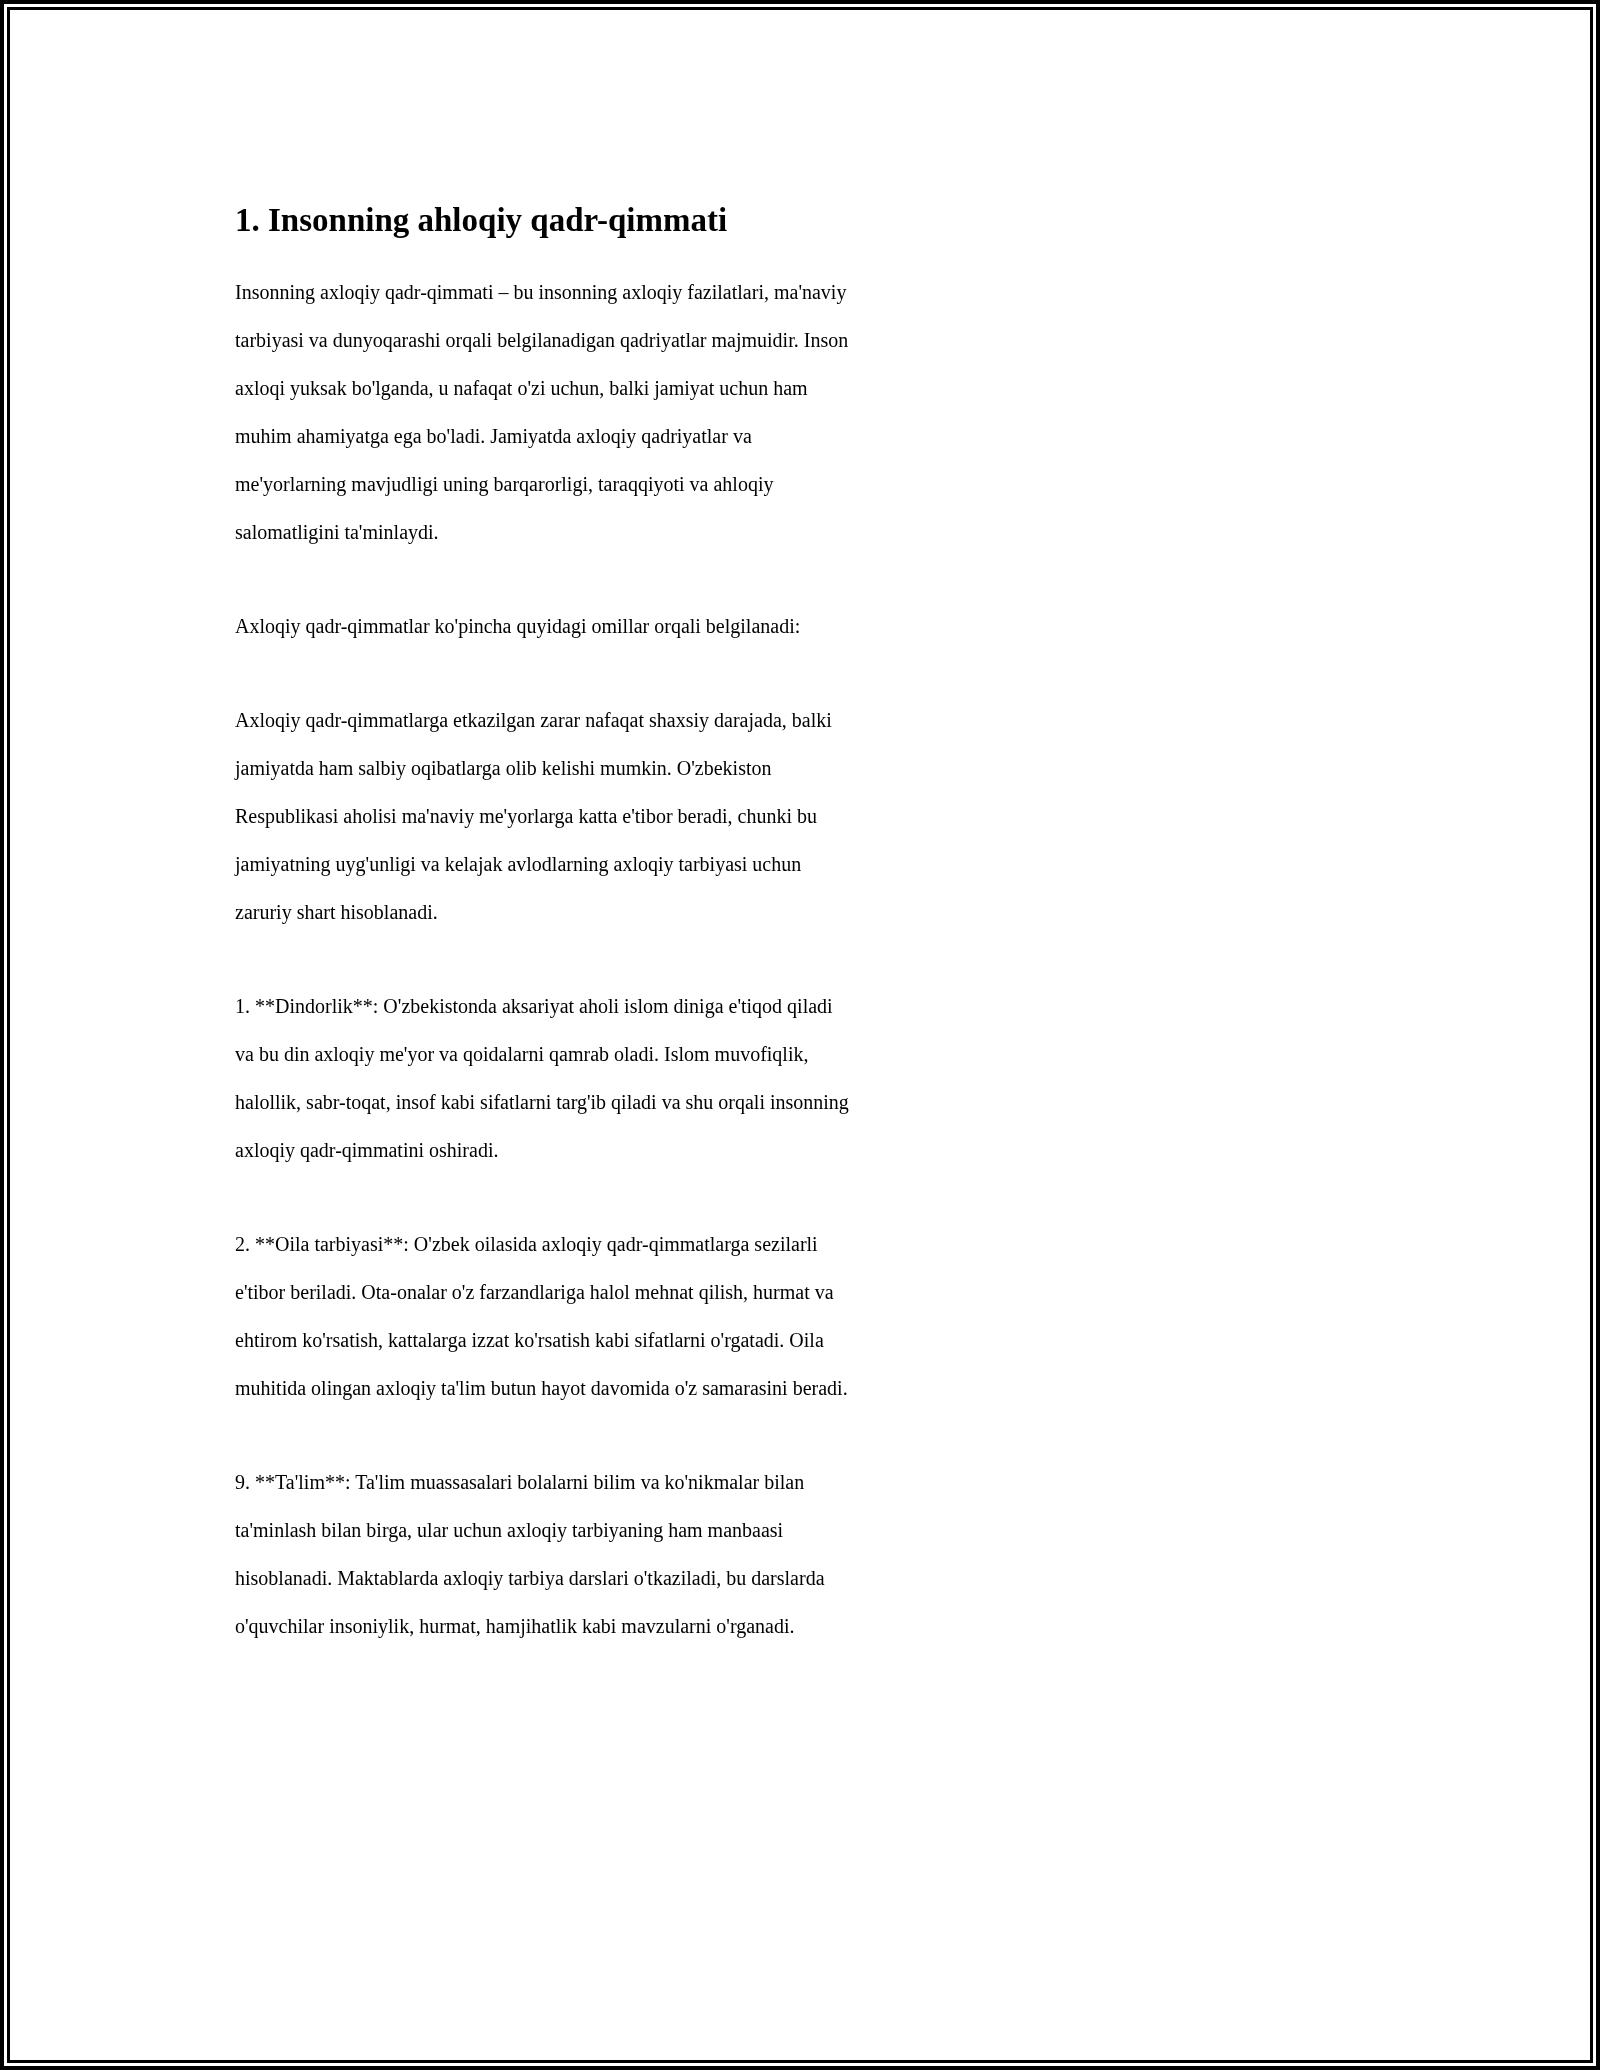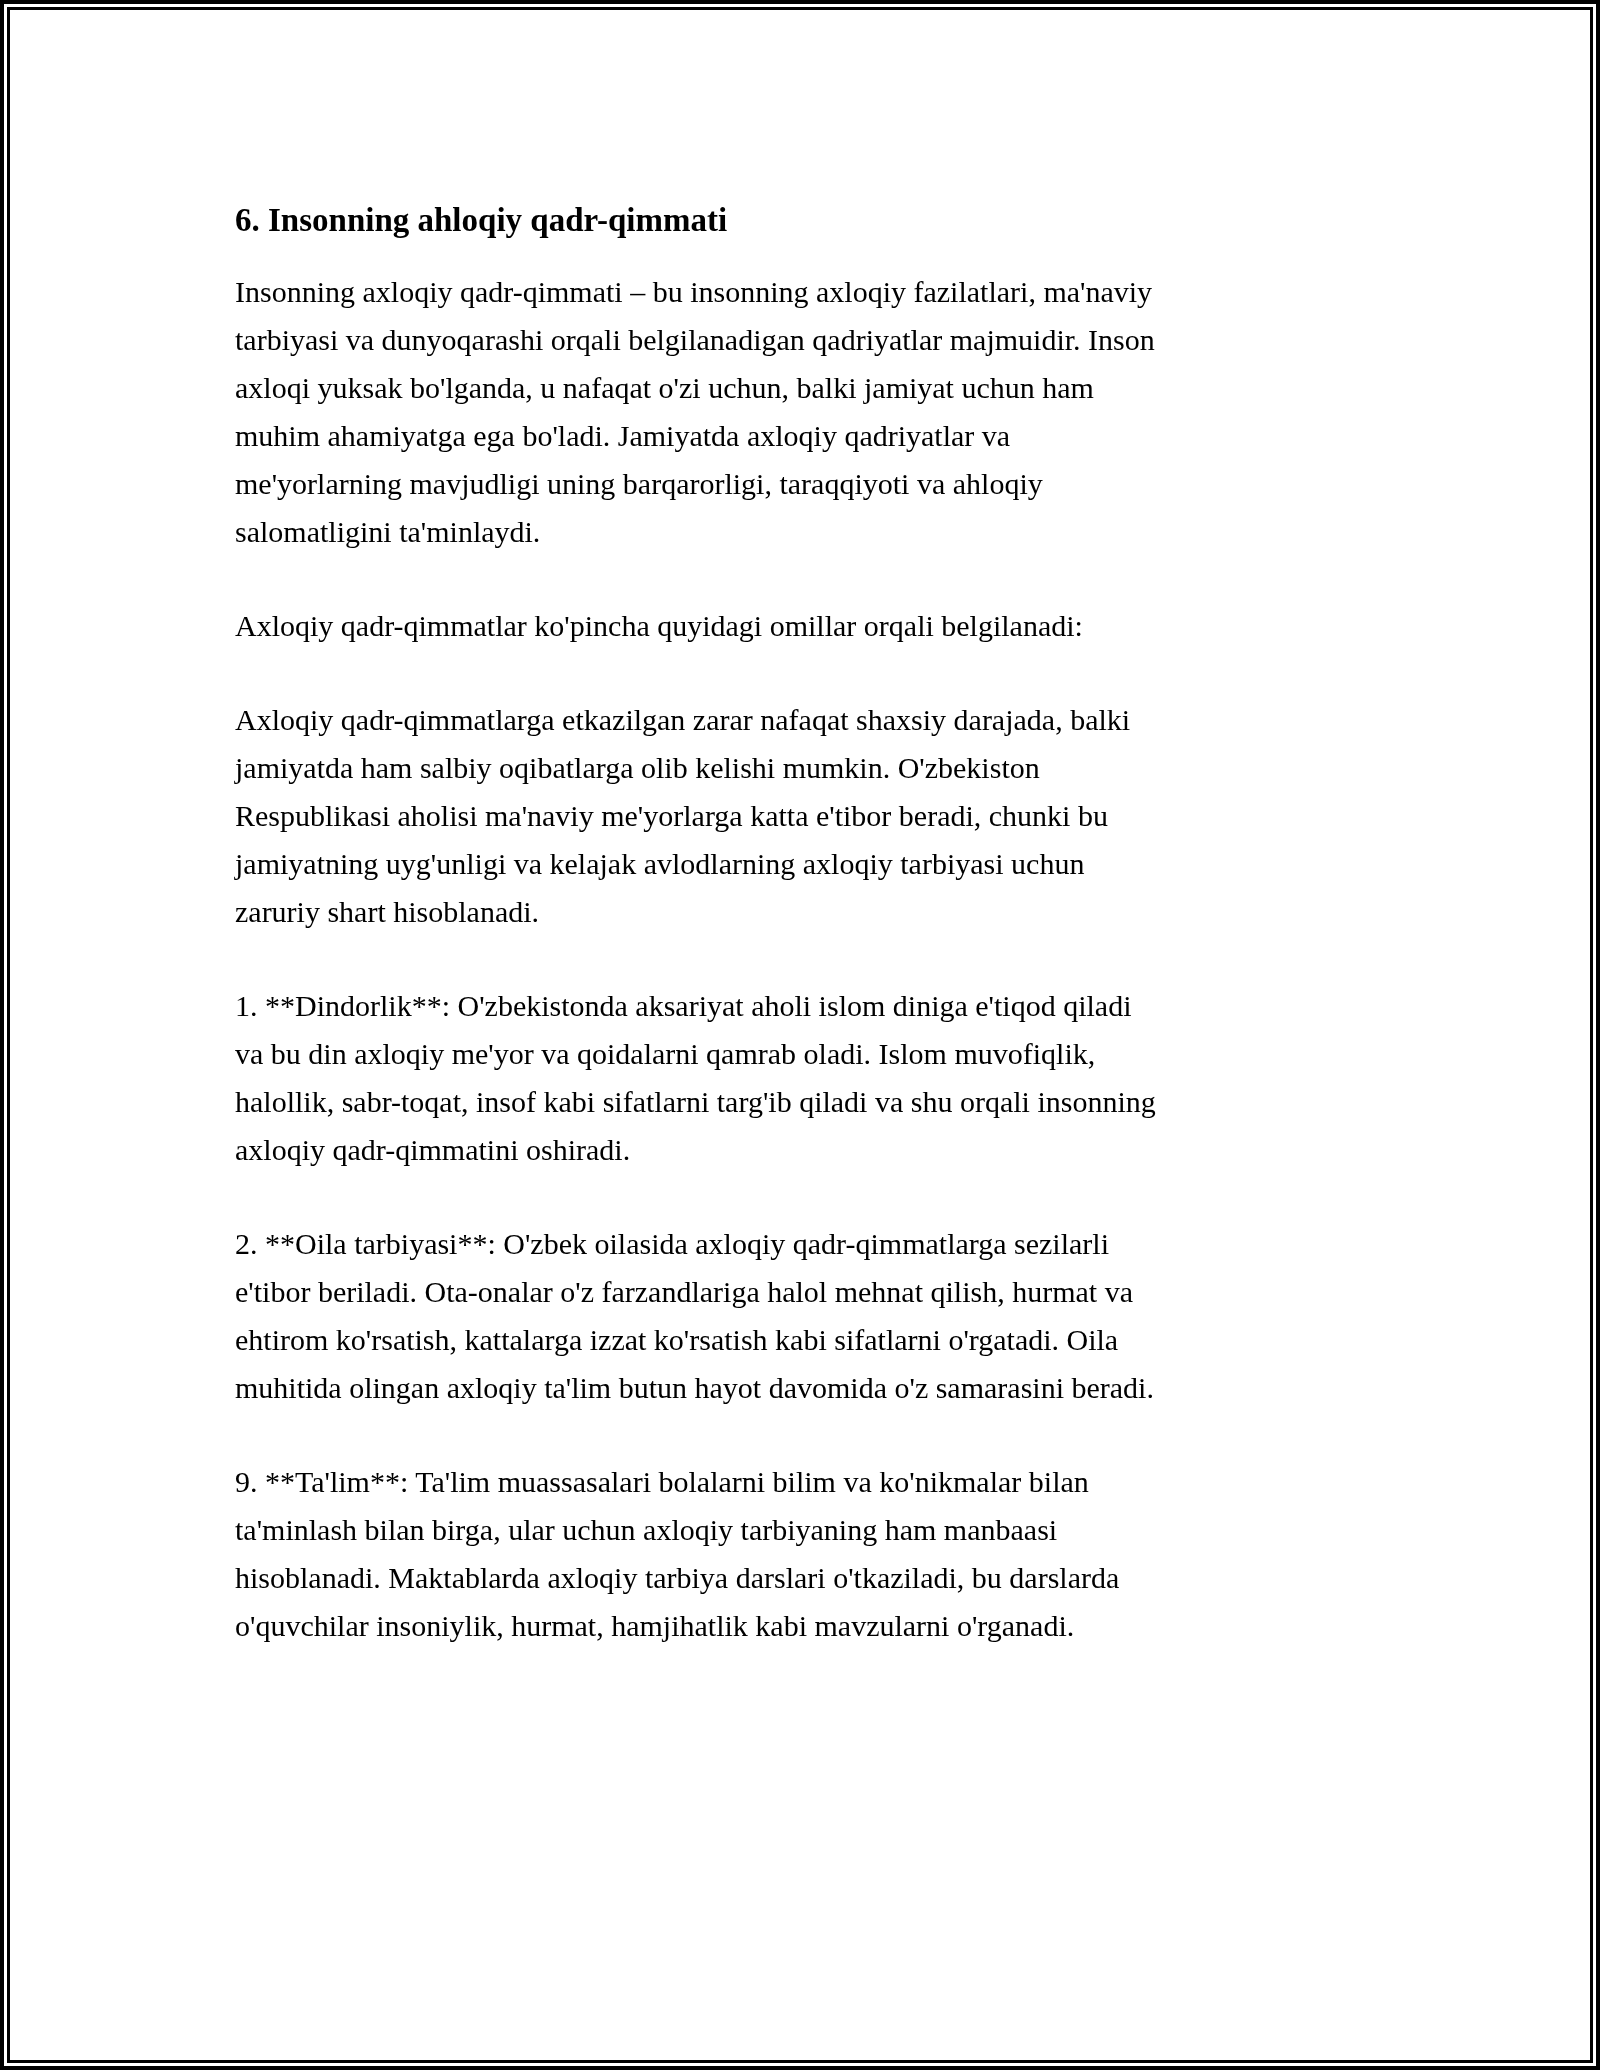--- a/index.html
+++ b/index.html
@@ -36,34 +36,34 @@
   }
   .doc-title {
     margin: 0 0 26px 0;
     font-size: 33px;
     font-weight: bold;
     line-height: 44px;
     color: #000000;
   }
   .para {
     margin: 0 0 46px 0;
-    font-size: 30px;
+    font-size: 20px;
     line-height: 48px;
     white-space: pre-line;      
     width: 1215px;
     color: #000000;
   }
 </style>
 </head>
 <body>
 
 <div class="page">
   <div class="page-inner">
     <div class="content">
-      <h1 class="doc-title">6. Insonning ahloqiy qadr-qimmati</h1>
+      <h1 class="doc-title">1. Insonning ahloqiy qadr-qimmati</h1>
 
       <p class="para">Insonning axloqiy qadr-qimmati – bu insonning axloqiy fazilatlari, ma'naviy
 tarbiyasi va dunyoqarashi orqali belgilanadigan qadriyatlar majmuidir. Inson
 axloqi yuksak bo'lganda, u nafaqat o'zi uchun, balki jamiyat uchun ham
 muhim ahamiyatga ega bo'ladi. Jamiyatda axloqiy qadriyatlar va
 me'yorlarning mavjudligi uning barqarorligi, taraqqiyoti va ahloqiy
 salomatligini ta'minlaydi.</p>
 
       <p class="para">Axloqiy qadr-qimmatlar ko'pincha quyidagi omillar orqali belgilanadi:</p>
 

